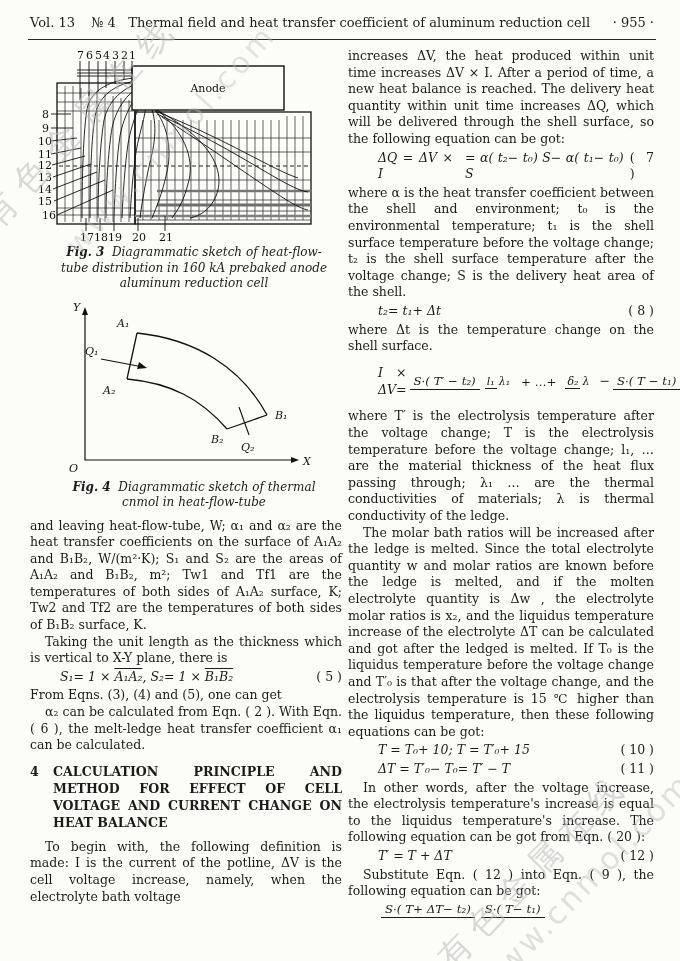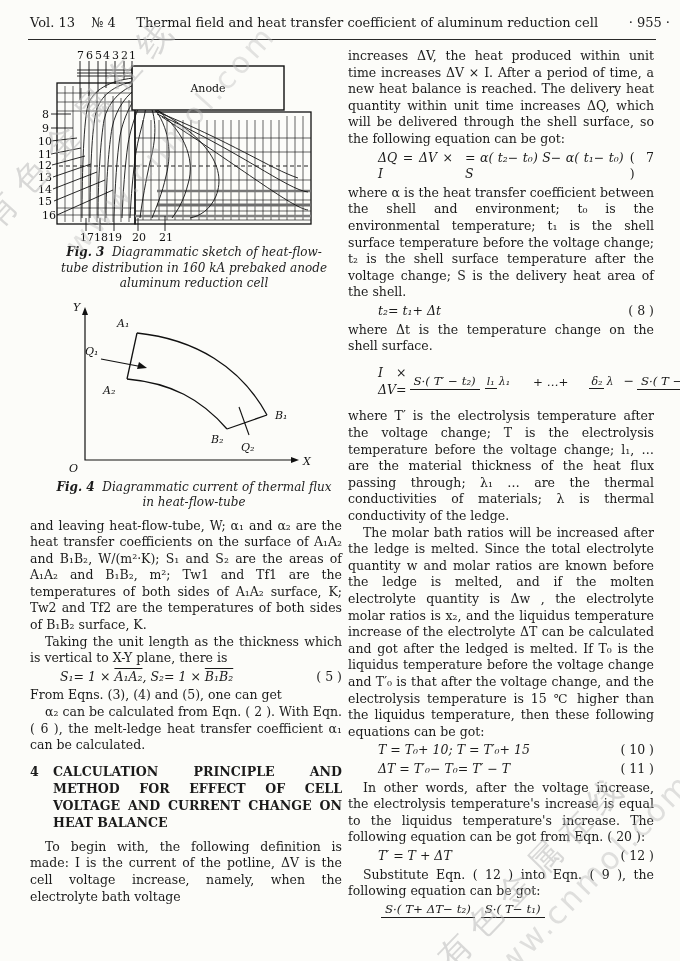--- a/index.html
+++ b/index.html
@@ -1,19 +1,19 @@
 <!DOCTYPE html>
 <html><head>
 <meta charset="utf-8">
 <style>
   html,body{margin:0;padding:0;background:#e8e8e8;}
   .page{position:relative;width:680px;height:961px;background:#fcfcf9;overflow:hidden;
         font-family:"DejaVu Serif","Liberation Serif",serif;color:#1b1b1b;}
   
-  .hdr{position:absolute;top:15px;left:30px;right:10px;display:flex;align-items:baseline;font-size:13px;}
+  .hdr{position:absolute;top:15px;left:30px;right:26px;display:flex;align-items:baseline;font-size:13px;}
   .hdr .vol{margin-right:16px;}
   .hdr .title{flex:1;text-align:center;}
   .hdr .pg{margin-left:10px;}
   .hdr-rule{position:absolute;top:39px;left:28px;right:24px;border-top:1.8px solid #2a2a2a;}
   
   .col{position:absolute;top:48px;font-size:12.5px;line-height:16.6px;text-align:justify;}
   .col-l{left:30px;width:312px;}
   .col-r{left:348px;width:306px;}
   p{margin:0;}
   .ind{text-indent:15px;}
@@ -23,21 +23,21 @@
   .figitalic{font-style:italic;}
   .cap{text-align:center;font-size:12px;line-height:15.5px;margin:3px 10px 7px 26px;font-style:italic;}
   .cap .capb{font-weight:bold;}
   
   .eq{display:flex;align-items:center;margin:2px 0;padding-left:30px;font-style:italic;}
   .eq-tag{margin-left:auto;font-style:normal;padding-left:6px;}
   .eq-col{display:flex;flex-direction:row;}
   .eq-l2{padding-left:12px;}
   .frac{display:inline-flex;flex-direction:row;align-items:center;vertical-align:middle;margin:0 3px;font-size:11.8px;line-height:14px;}
   .frac>.num{padding:0 4px 1px 4px;border-bottom:1px solid #1b1b1b;white-space:nowrap;display:flex;align-items:center;gap:2px;}
-  .frac>.den{padding:1px 4px 0 4px;white-space:nowrap;display:flex;align-items:center;gap:20px;}
+  .frac>.den{padding:1px 4px 0 4px;white-space:nowrap;display:flex;align-items:center;gap:8px;}
   .frac .frac{margin:0 1px;font-size:11px;line-height:12px;}
   .frac .frac>.num{padding:0 2px;}
   .frac .frac>.den{padding:0 2px;}
   .ovl{text-decoration:overline;}
   
   .sec{display:flex;gap:13px;font-weight:bold;margin:9px 0 8px 0;font-size:12.6px;line-height:17px;}
   .sec-num{flex:0 0 10px;}
   .sec-text{flex:1;text-align:justify;}
   
   .wm{position:absolute;color:#bcbcbc;opacity:.55;pointer-events:none;white-space:nowrap;
@@ -164,21 +164,21 @@
         <text x="72" y="28">A₁</text>
         <text x="58" y="95">A₂</text>
         <text x="230" y="120">B₁</text>
         <text x="166" y="144">B₂</text>
         <text x="40" y="56">Q₁</text>
         <text x="196" y="152">Q₂</text>
       </g>
     </svg>
     <div class="cap">
       <span class="capb">Fig. 4</span>&nbsp;
-      <span>Diagrammatic current of thermal flux in heat-flow-tube</span>
+      <span>Diagrammatic sketch of thermal cnmol in heat-flow-tube</span>
     </div>
 
     <p>and leaving heat-flow-tube, W;  α₁ and α₂ are the heat transfer coefficients on the surface of A₁A₂ and B₁B₂, W/(m²·K);  S₁ and S₂ are the areas of A₁A₂ and B₁B₂, m²;  Tw1 and Tf1 are the temperatures of both sides of A₁A₂ surface, K;  Tw2 and Tf2 are the temperatures of both sides of B₁B₂ surface, K.</p>
     <p class="ind">Taking the unit length as the thickness which is vertical to X-Y plane, there is</p>
 
     <div class="eq">
       <span>
         <span>S₁= 1 × </span><span class="ovl">A₁A₂</span><span>,   S₂= 1 × </span><span class="ovl">B₁B₂</span>
       </span>
       <span class="eq-tag">( 5 )</span>

